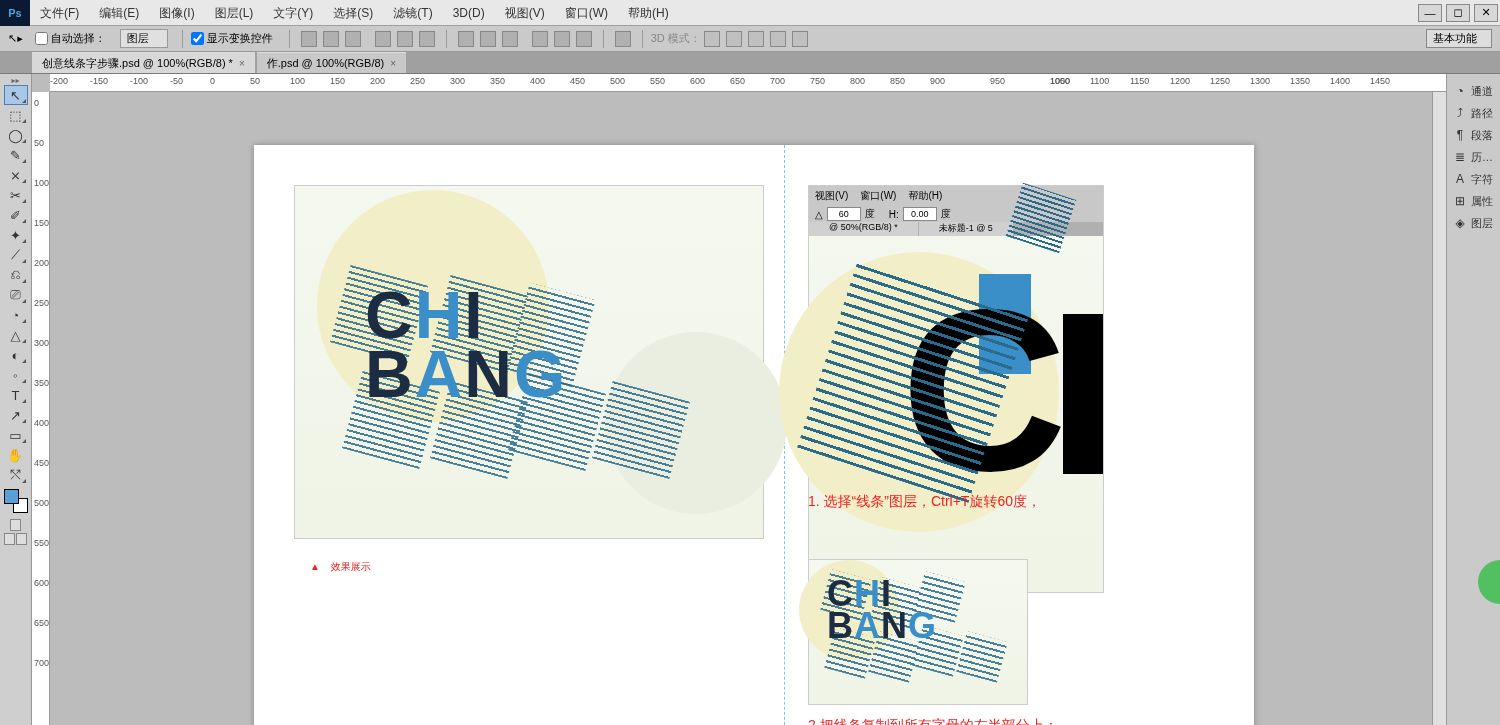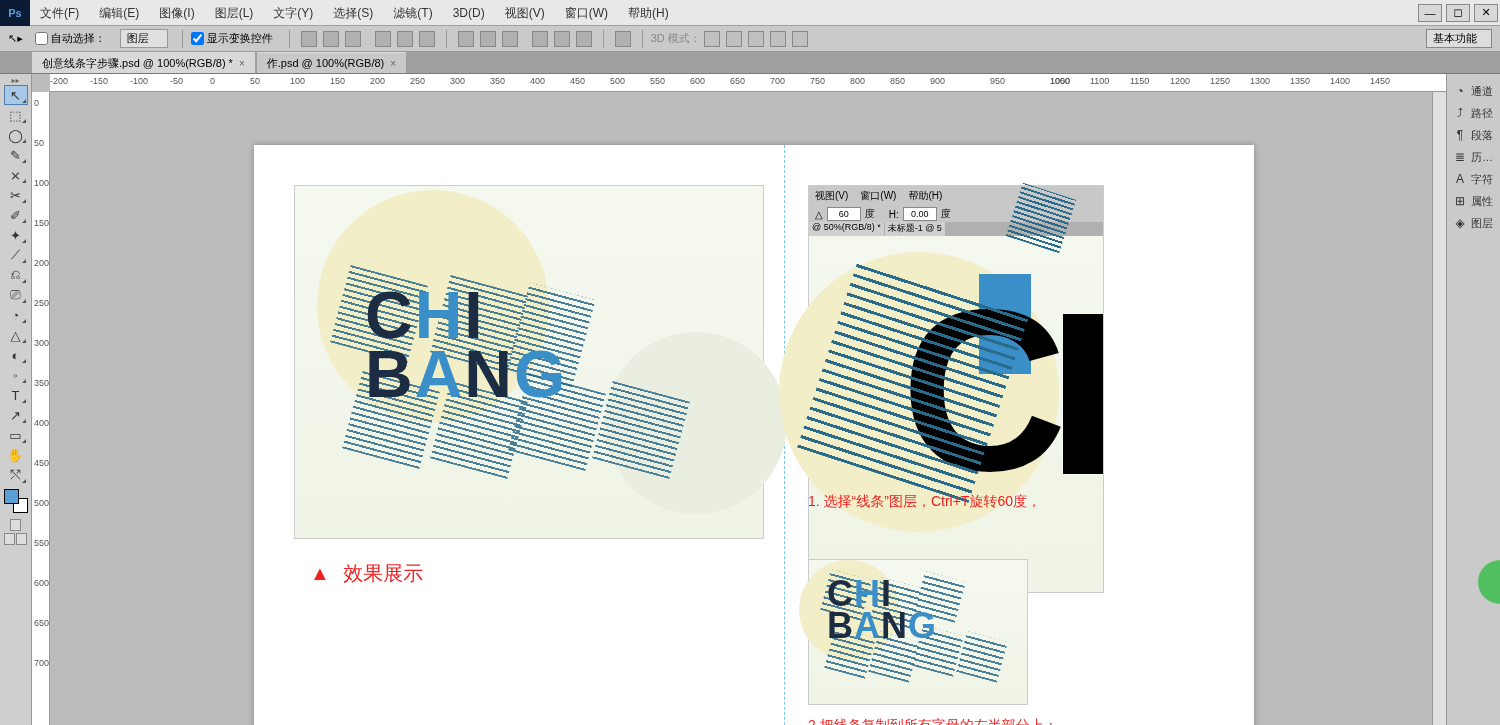--- a/index.html
+++ b/index.html
@@ -59,30 +59,30 @@
 .dashed-divider { position:absolute; left:530px; top:0; bottom:0; border-left: 1px dashed #74c8e8; }
 
 
 .example-box { position:absolute; left:40px; top:40px; width:470px; height:354px; border:1px solid #ccc; background: linear-gradient(to bottom, #f5f8ef, #eff4e6);}
 .example-circle1 { position:absolute; left:22px; top:4px; width:232px; height:232px; border-radius:50%; background:#f2eec7;}
 .example-circle2 { position:absolute; left:310px; top:146px; width:182px; height:182px; border-radius:50%; background:#e9eee1;}
 .chi-bang { position:absolute; left:70px; top:100px; font-size:66px; font-weight:900; line-height:0.9; letter-spacing:2px;}
 .chi-bang .blue-letter { color:#3b8fc8; }
 .chi-bang .dark-letter { color:#1c2c42; }
 .stripe-overlay { position:absolute; width:80px; height:80px; background:repeating-linear-gradient(0deg, #2a6b8c 0 2px, transparent 2px 6px); transform:rotate(15deg); opacity:0.85;}
-.example-caption { position:absolute; left:56px; top:415px; color:#e22; font-size:20px; font-weight:normal;}
+.example-caption { position:absolute; left:56px; top:415px; color:#e22; font-size:10px; font-weight:normal;}
 .example-caption .tri { color:#e22; margin-right:8px;}
 
 
 .detail-panel { position:absolute; left:554px; top:40px; width:296px; height:408px; background:linear-gradient(to bottom,#f5f8ef,#eff4e6); border:1px solid #ccc;}
 .mini-ui { position:absolute; left:0; top:0; right:0; background:#c8c8c8; font-size:10px; padding:3px 6px; border-bottom:1px solid #999; display:flex; gap:12px;}
 .mini-ui2 { position:absolute; left:0; top:18px; right:0; background:#c8c8c8; font-size:10px; padding:3px 6px; border-bottom:1px solid #999; display:flex; gap:4px; align-items:center;}
 .mini-input { width:34px; height:14px; background:#fff; border:1px solid #888; font-size:9px; text-align:center;}
 .mini-tabs { position:absolute; left:0; top:36px; right:0; background:#b0b0b0; height:14px; font-size:9px; display:flex;}
-.mini-tab { background:#d0d0d0; padding:0 3px; margin-right:1px;}
+.mini-tab { background:#d0d0d0; padding:0 20px; margin-right:1px;}
 .detail-circle { position:absolute; left:-30px; top:66px; width:280px; height:280px; border-radius:50%; background:#f2eec7;}
 .big-c { position:absolute; left:92px; top:90px; font-size:230px; font-weight:900; color:#000; line-height:1;}
 .blue-rect { position:absolute; left:170px; top:88px; width:52px; height:100px; background:#3b8fc8;}
 .black-rect { position:absolute; right:0; top:128px; width:40px; height:160px; background:#000;}
 .big-stripes { position:absolute; left:14px; top:98px; width:180px; height:196px; background:repeating-linear-gradient(0deg, #2a6b8c 0 3px, transparent 3px 10px); transform:rotate(18deg);}
 .small-stripes { position:absolute; right:34px; top:4px; width:56px; height:56px; background:repeating-linear-gradient(0deg,#2a6b8c 0 2px, transparent 2px 5px); transform:rotate(18deg);}
 .step-text { position:absolute; color:#e22; font-size:14px; line-height:1.5;}
 .step1 { left:554px; top:346px; width:420px;}
 
 .mini-preview { position:absolute; left:554px; top:414px; width:220px; height:146px; background:linear-gradient(to bottom,#f5f8ef,#eff4e6); border:1px solid #ccc;}

